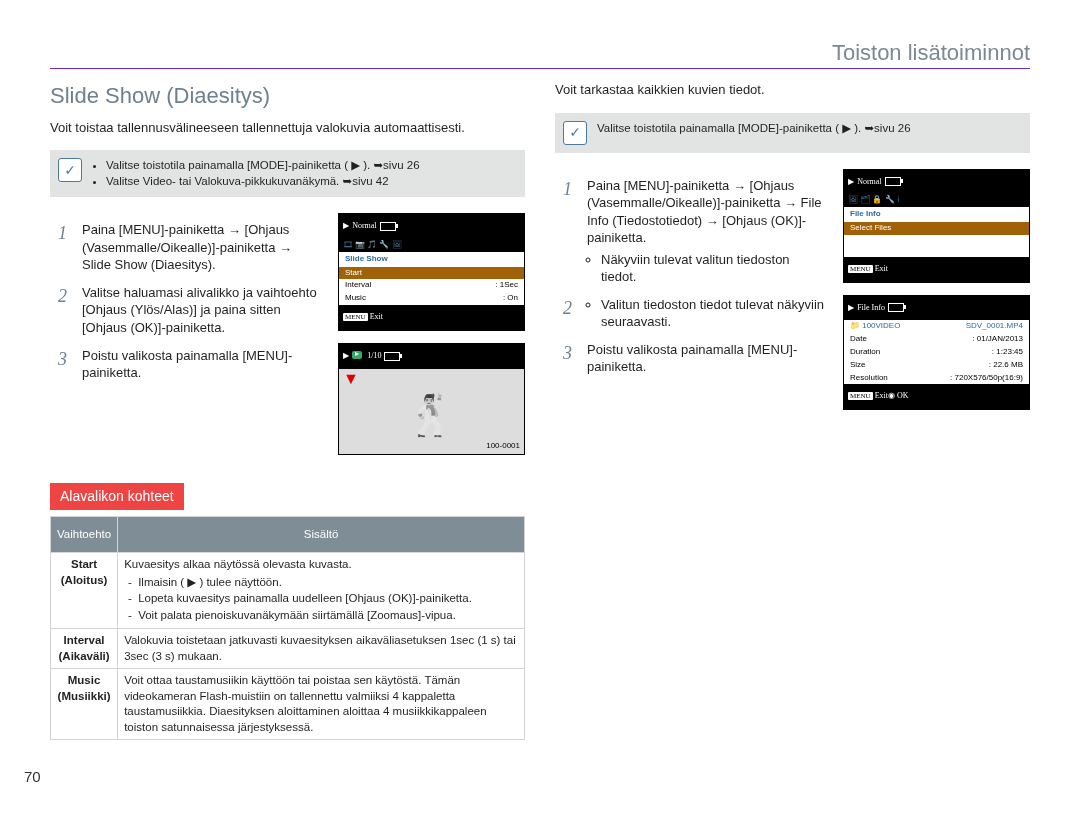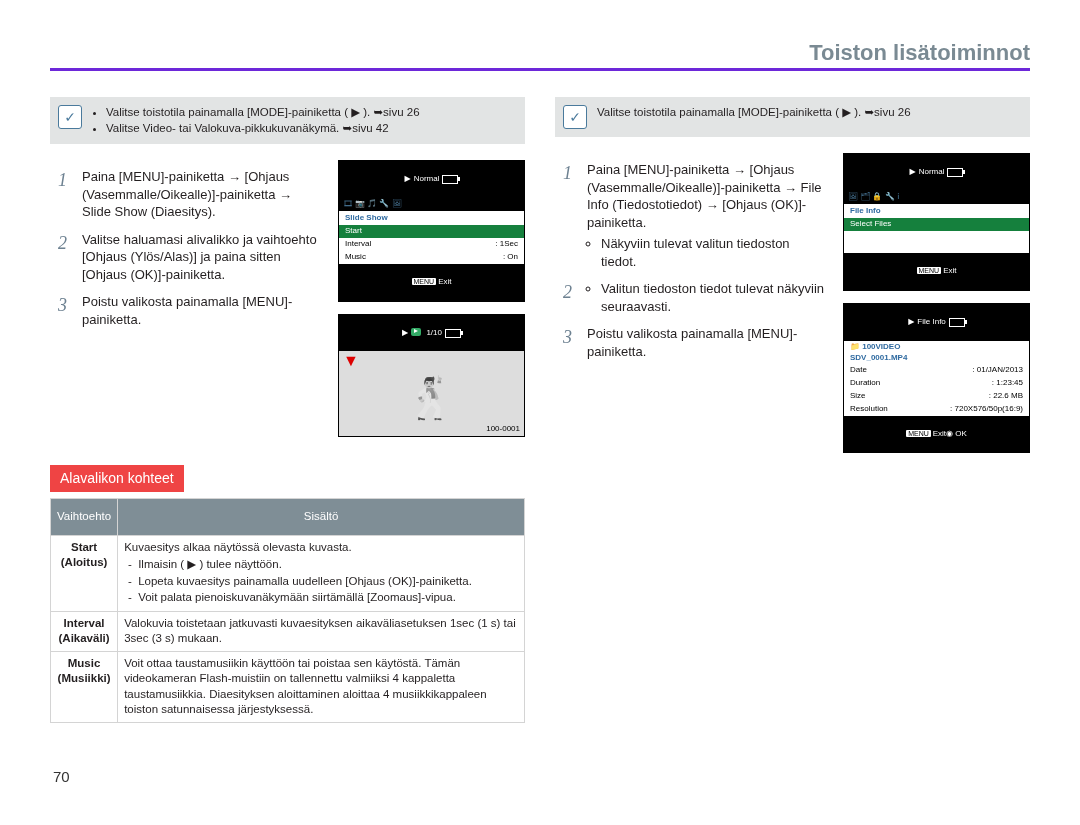--- a/index.html
+++ b/index.html
@@ -16,24 +16,23 @@
   .page {
     padding: 40px 50px 20px 50px;
     box-sizing: border-box;
     height: 100%;
     position: relative;
   }
   .page-header {
     text-align: right;
     color: #7a8a93;
     font-size: 22px;
-    border-bottom: 3px solid #6d28d9;
+    border-bottom: 1px solid #6d28d9;
     padding-bottom: 2px;
     margin-bottom: 12px;
-    font-weight: bold;
   }
   .columns {
     display: flex;
     gap: 30px;
   }
   .col {
     flex: 1;
     font-size: 13px;
     line-height: 1.35;
   }
@@ -135,24 +134,25 @@
     background: #000;
     color: #fff;
     font-size: 8px;
     font-family: Arial, sans-serif;
     border: 1px solid #000;
     margin-bottom: 6px;
   }
   .lcd .topbar, .lcd .botbar {
     background: #000;
     color: #fff;
-    padding: 13px 4px;
+    padding: 7px 4px;
     display: flex;
-    justify-content: center;
+    justify-content: flex-start;
     align-items: center;
+    font-family: Liberation Serif, serif;
   }
   .lcd .topbar .icons span { margin-right:3px;}
   .lcd .bat {
     display:inline-block;
     width:14px;height:7px;border:1px solid #fff;position:relative;
   }
   .lcd .bat::after{content:"";position:absolute;right:-3px;top:1px;width:2px;height:4px;background:#fff;}
   .lcd .tabs {
     background:#000;
     padding: 1px 4px;
@@ -167,54 +167,56 @@
   .lcd .row {
     display:flex;
     justify-content:space-between;
     padding:1px 6px;
     font-size:8px;
   }
   .lcd .title-row {
     color:#2f6aa0;font-weight:bold;padding:2px 6px;background:#fff;
   }
   .lcd .hl {
-    background:#15803d;color:#fff;
+    background:#a16207;color:#fff;
   }
   .lcd2-body{
     background:#ddd;height:85px;display:flex;flex-direction:column;justify-content:space-between;
   }
   .photo-sil{
     align-self:center;color:#555;font-size:40px;line-height:1;
     filter: grayscale(100%);
   }
   .marker{color:#d00;font-size:16px;line-height:1;}
   .step-flex { display:flex; gap:10px; align-items:flex-start;}
   .step-text{flex:1;}
   .lcds-right{display:flex;flex-direction:column;gap:6px;}
   .bullet-sub{padding-left:14px;margin:4px 0;}
   .bullet-sub li{margin-bottom:1px;}
   .bullet-sub2{padding-left:28px;margin:2px 0;list-style-type:'-  ';}
   .lcd .botbar .menukey{font-size:7px;background:#fff;color:#000;padding:0 2px;border-radius:1px;margin-right:2px;}
   .page-num{
-    position:absolute;left:53px;bottom:40px;font-size:15px;color:#333;
+    position:absolute;left:24px;bottom:40px;font-size:15px;color:#333;
   }
   .play-ind{display:inline-block;width:10px;height:8px;background:#3a6;border-radius:2px;vertical-align:-1px;position:relative;}
   .play-ind::after{content:"";position:absolute;left:3px;top:1.5px;border-left:4px solid #fff;border-top:2.5px solid transparent;border-bottom:2.5px solid transparent;}
 </style>
 </head>
 <body>
 
 <div class="page">
   <div class="page-header">
     <span>Toiston lisätoiminnot</span>
   </div>
 
   <div class="columns">
 
     <div class="col">
+      <h2 class="section">Slide Show (Diaesitys)</h2>
+      <div>Voit toistaa tallennusvälineeseen tallennettuja valokuvia automaattisesti.</div>
 
       <div class="note-box">
         <div class="note-icon">✓</div>
         <ul>
           <li>Valitse toistotila painamalla [MODE]-painiketta ( ▶ ). ➥sivu 26</li>
           <li>Valitse Video- tai Valokuva-pikkukuvanäkymä. ➥sivu 42</li>
         </ul>
       </div>
 
       <div class="step-flex">
@@ -297,20 +299,21 @@
           <tr>
             <td>Music
 (Musiikki)</td>
             <td>Voit ottaa taustamusiikin käyttöön tai poistaa sen käytöstä. Tämän videokameran Flash-muistiin on tallennettu valmiiksi 4 kappaletta taustamusiikkia. Diaesityksen aloittaminen aloittaa 4 musiikkikappaleen toiston satunnaisessa järjestyksessä.</td>
           </tr>
         </tbody>
       </table>
     </div>
 
     <div class="col">
+      <div>Voit tarkastaa kaikkien kuvien tiedot.</div>
 
       <div class="note-box">
         <div class="note-icon">✓</div>
         <div>Valitse toistotila painamalla [MODE]-painiketta ( ▶ ). ➥sivu 26</div>
       </div>
 
       <div class="step-flex">
         <div class="step-text">
           <ol class="steps">
             <li>
@@ -347,21 +350,21 @@
                 <span><span class="menukey">MENU</span><span>Exit</span></span>
               </div>
           </div>
 
           <div class="lcd">
             <div class="topbar">
               <span class="icons"><span>▶</span><span>File Info</span></span>
               <span class="bat"></span>
             </div>
             <div class="body">
-              <div class="row" style="color:#2f6aa0;font-weight:bold;flex-direction:column;">
+              <div class="row" style="color:#2f6aa0;font-weight:normal;">
                 <span>📁 <span>100VIDEO</span></span>
                 <span>SDV_0001.MP4</span>
               </div>
               <div class="row">
                   <span>Date</span>
                   <span>: 01/JAN/2013</span>
                 </div>
               <div class="row">
                   <span>Duration</span>
                   <span>: 1:23:45</span>

